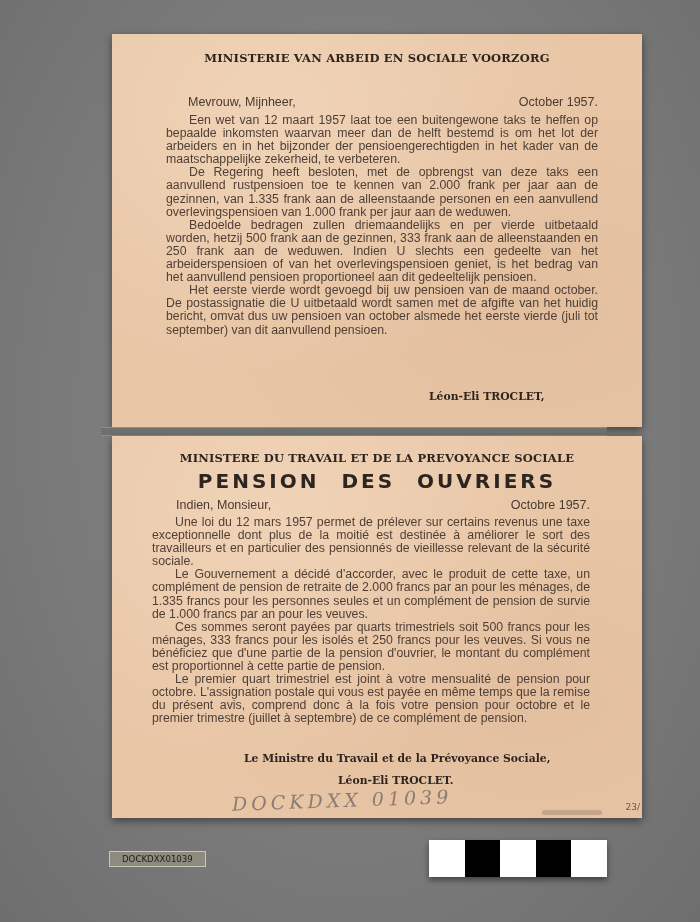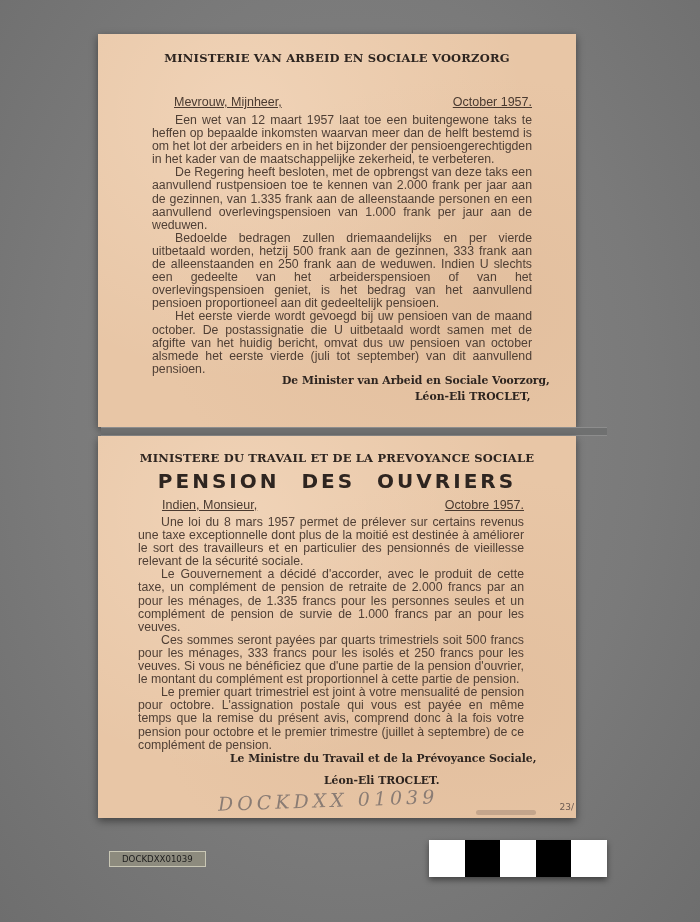--- a/index.html
+++ b/index.html
@@ -6,21 +6,21 @@
     html, body {
       width: 700px; height: 922px; overflow: hidden;
       background: #7c7c7c;
       font-family: "DejaVu Sans", sans-serif;
     }
     .viewer {
       position: relative; width: 700px; height: 922px;
       background: radial-gradient(ellipse at 50% 45%, #858585 0%, #7a7a7a 60%, #6e6e6e 100%);
     }
     .sheet {
-      position: absolute; left: 98px; width: 478px;
+      position: absolute; left: 112px; width: 530px;
       background: #e8c6a6;
       background-image:
         radial-gradient(ellipse at 30% 20%, rgba(255,235,215,0.35), rgba(0,0,0,0) 60%),
         radial-gradient(ellipse at 80% 70%, rgba(210,170,135,0.25), rgba(0,0,0,0) 60%);
       box-shadow: 0 3px 8px rgba(0,0,0,0.45);
       color: #3c2f28;
     }
     .sheet.top { top: 34px; height: 393px; }
     .sheet.bottom { top: 436px; height: 382px; }
     .separator {
@@ -34,21 +34,21 @@
       font-family: "DejaVu Serif", serif; font-weight: bold;
       font-size: 11.5px; letter-spacing: 0.2px; color: #2e2520;
     }
     .headline {
       position: absolute; left: 0; right: 0; text-align: center;
       font-family: "DejaVu Sans", sans-serif; font-weight: bold;
       color: #2e2520; letter-spacing: 2px;
     }
     .salutation-row {
       position: absolute; display: flex; justify-content: space-between;
-      font-family: "Liberation Sans", sans-serif; font-size: 12.5px; color: #4a3a30; text-decoration: underline;
+      font-family: "Liberation Sans", sans-serif; font-size: 12.5px; color: #4a3a30;
     }
     .body-text {
       position: absolute;
       font-family: "Liberation Sans", sans-serif; font-size: 12.3px;
       line-height: 13.1px; color: #4f3f35; text-align: justify;
     }
     .body-text p { text-indent: 23px; }
     .signature {
       position: absolute; text-align: center;
       font-family: "DejaVu Serif", serif; font-weight: bold;
@@ -105,35 +105,34 @@
     <div class="salutation-row">
       <span>Mevrouw, Mijnheer,</span>
       <span>October 1957.</span>
     </div>
     <div class="body-text">
       <p>Een wet van 12 maart 1957 laat toe een buitengewone taks te heffen op bepaalde inkomsten waarvan meer dan de helft bestemd is om het lot der arbeiders en in het bijzonder der pensioengerechtigden in het kader van de maatschappelijke zekerheid, te verbeteren.</p>
       <p>De Regering heeft besloten, met de opbrengst van deze taks een aanvullend rustpensioen toe te kennen van 2.000 frank per jaar aan de gezinnen, van 1.335 frank aan de alleenstaande personen en een aanvullend overlevingspensioen van 1.000 frank per jaur aan de weduwen.</p>
       <p>Bedoelde bedragen zullen driemaandelijks en per vierde uitbetaald worden, hetzij 500 frank aan de gezinnen, 333 frank aan de alleenstaanden en 250 frank aan de weduwen. Indien U slechts een gedeelte van het arbeiderspensioen of van het overlevingspensioen geniet, is het bedrag van het aanvullend pensioen proportioneel aan dit gedeeltelijk pensioen.</p>
       <p>Het eerste vierde wordt gevoegd bij uw pensioen van de maand october. De postassignatie die U uitbetaald wordt samen met de afgifte van het huidig bericht, omvat dus uw pensioen van october alsmede het eerste vierde (juli tot september) van dit aanvullend pensioen.</p>
     </div>
-    <div class="signature sig-title">De Minister van Arbeid en Sociale Voorzorg,</div>
     <div class="signature sig-name">Léon-Eli TROCLET,</div>
   </div>
 
   <div class="separator"></div>
 
   <div class="sheet bottom">
     <div class="ministry">MINISTERE DU TRAVAIL ET DE LA PREVOYANCE SOCIALE</div>
     <div class="headline">PENSION DES OUVRIERS</div>
     <div class="salutation-row">
       <span>Indien, Monsieur,</span>
       <span>Octobre 1957.</span>
     </div>
     <div class="body-text">
-      <p>Une loi du 8 mars 1957 permet de prélever sur certains revenus une taxe exceptionnelle dont plus de la moitié est destinée à améliorer le sort des travailleurs et en particulier des pensionnés de vieillesse relevant de la sécurité sociale.</p>
+      <p>Une loi du 12 mars 1957 permet de prélever sur certains revenus une taxe exceptionnelle dont plus de la moitié est destinée à améliorer le sort des travailleurs et en particulier des pensionnés de vieillesse relevant de la sécurité sociale.</p>
       <p>Le Gouvernement a décidé d'accorder, avec le produit de cette taxe, un complément de pension de retraite de 2.000 francs par an pour les ménages, de 1.335 francs pour les personnes seules et un complément de pension de survie de 1.000 francs par an pour les veuves.</p>
       <p>Ces sommes seront payées par quarts trimestriels soit 500 francs pour les ménages, 333 francs pour les isolés et 250 francs pour les veuves. Si vous ne bénéficiez que d'une partie de la pension d'ouvrier, le montant du complément est proportionnel à cette partie de pension.</p>
       <p>Le premier quart trimestriel est joint à votre mensualité de pension pour octobre. L'assignation postale qui vous est payée en même temps que la remise du présent avis, comprend donc à la fois votre pension pour octobre et le premier trimestre (juillet à septembre) de ce complément de pension.</p>
     </div>
     <div class="signature sig-title">Le Ministre du Travail et de la Prévoyance Sociale,</div>
     <div class="signature sig-name">Léon-Eli TROCLET.</div>
     <div class="handwritten">DOCKDXX 01039</div>
     <div class="smudge"></div>
     <div class="page-note">23/</div>
   </div>

